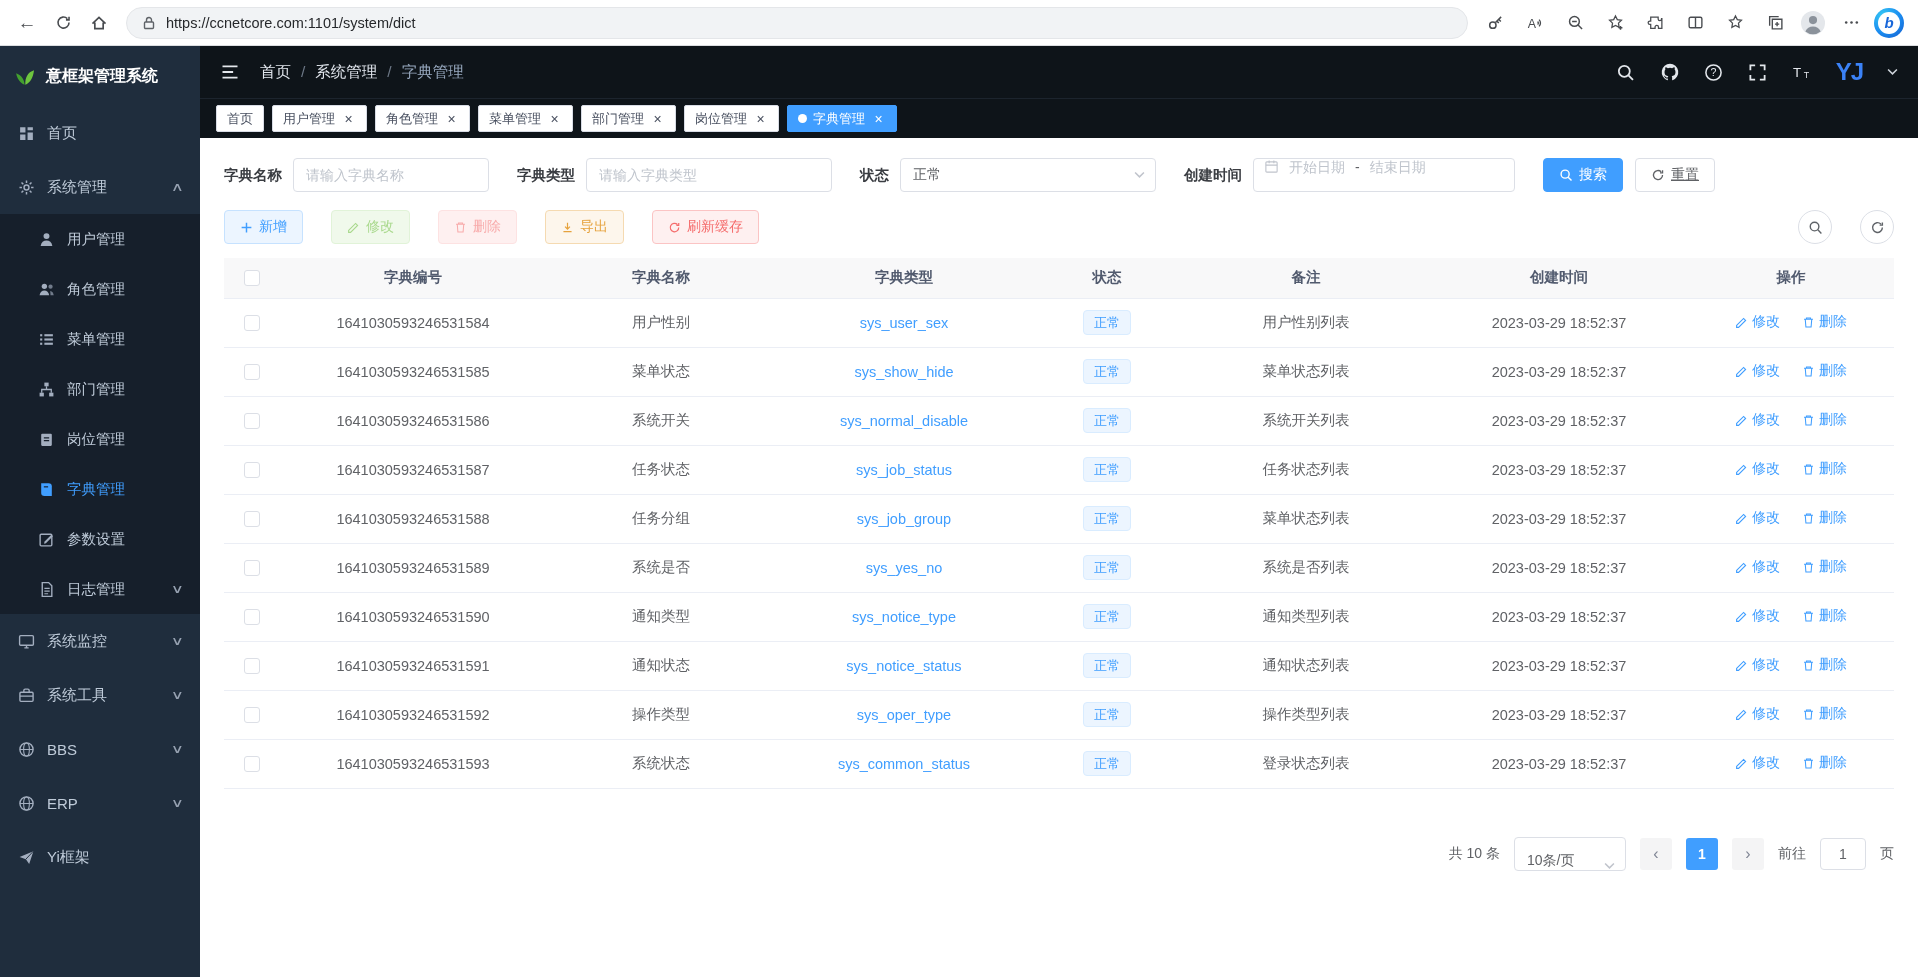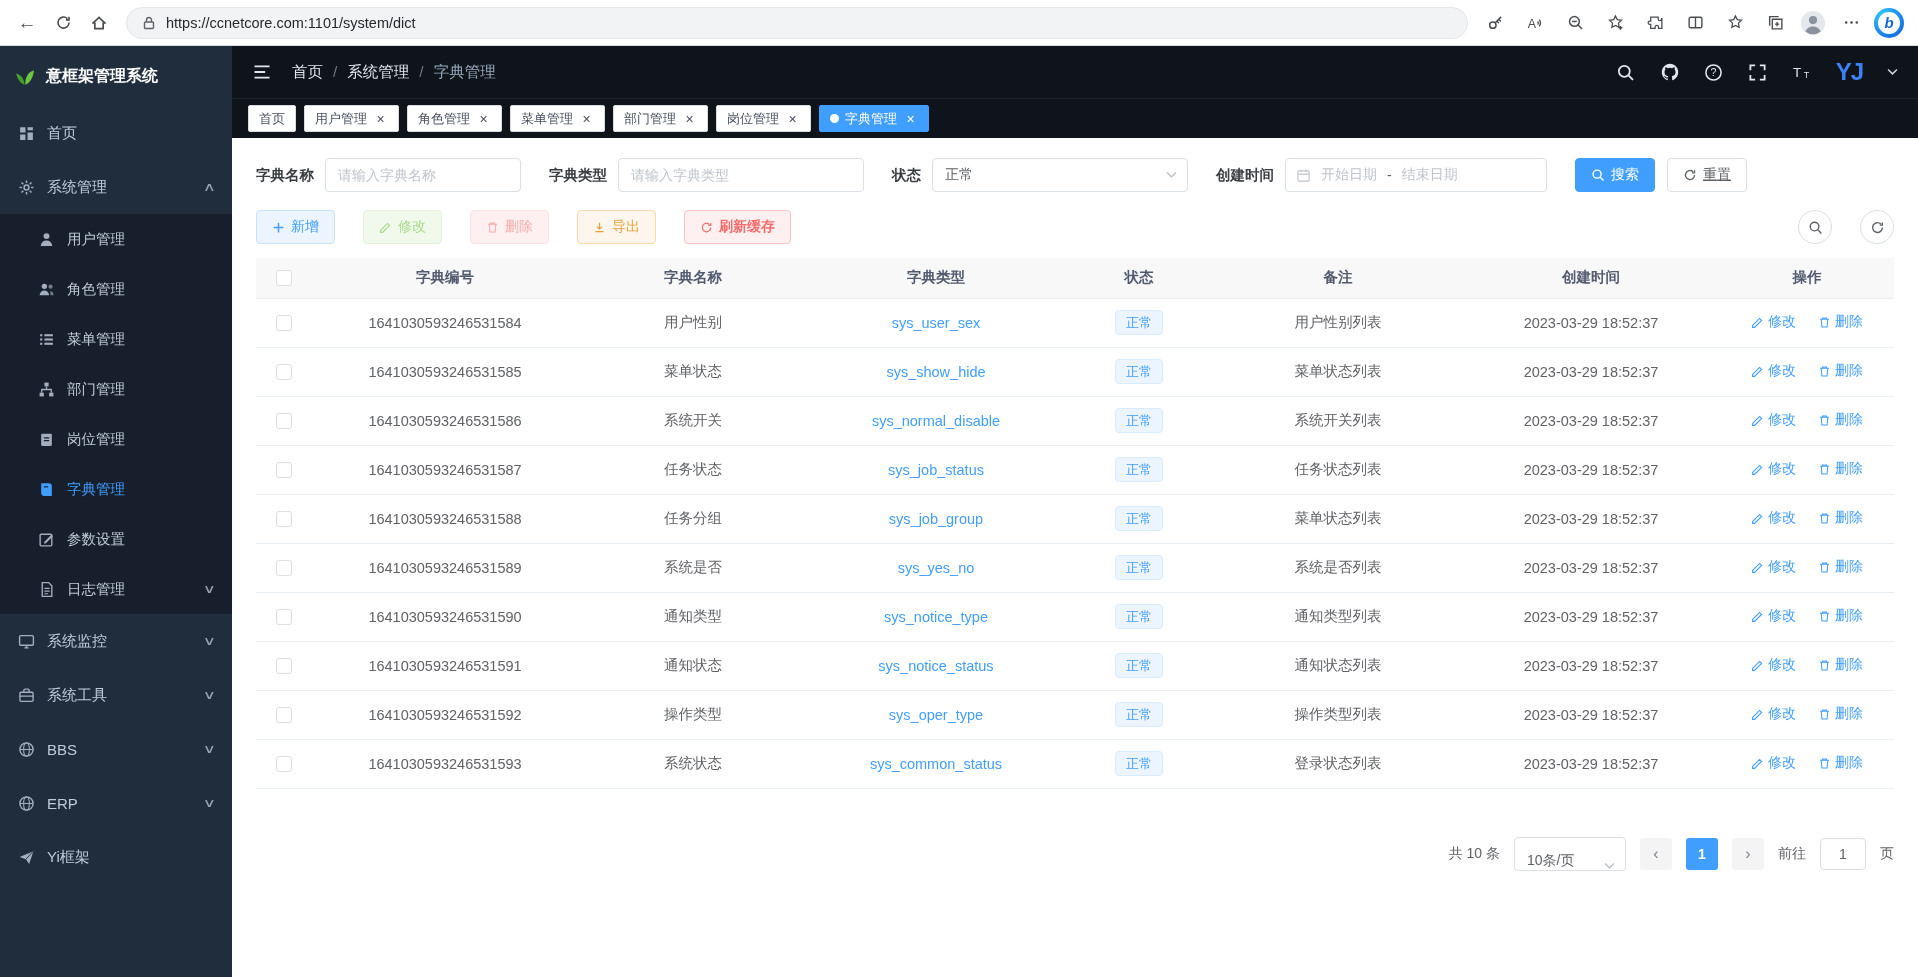--- a/index.html
+++ b/index.html
@@ -25,21 +25,21 @@
           background:radial-gradient(circle at 30% 25%, #35c7f4, #1b8cf0 55%, #1456c8);
           display:flex; align-items:center; justify-content:center; cursor:pointer; }
   .bing-inner { width:22px; height:22px; border-radius:50%; background:#fff; display:flex;
                 align-items:center; justify-content:center; color:#1766d9; font-weight:700;
                 font-size:15px; font-style:italic; }
 
   
   .app { flex:1; display:flex; min-height:0; }
 
   
-  .sidebar { width:232px; flex:0 0 auto; background:#1f2d3d; color:#bfcbd9; overflow:hidden;text-align:right; }
+  .sidebar { width:200px; flex:0 0 auto; background:#1f2d3d; color:#bfcbd9; overflow:hidden;text-align:right; }
   .logo { height:60px; display:flex; align-items:center; gap:10px; padding:0 14px; cursor:pointer; }
   .logo-title { color:#fff; font-weight:700; font-size:16px; white-space:nowrap; }
   .menu-item { height:54px; display:flex; align-items:center; gap:12px; padding:0 18px;
                font-size:15px; cursor:pointer; white-space:nowrap; }
   .submenu { background:#161f2b; }
   .submenu .menu-item { height:50px; padding-left:38px; font-size:14.5px; }
   .menu-item .arrow { margin-left:auto; font-size:12px; color:#96a1b1; transform:scaleX(1.5); }
   .menu-item.active { color:#409eff; }
   .menu-item.active .mi { color:#409eff; }
   .mi { width:17px; height:17px; color:#a3aebf; flex:0 0 auto; }
@@ -75,34 +75,34 @@
   .filter-row { display:flex; align-items:center; }
   .f-item { display:flex; align-items:center; margin-right:28px; }
   .f-label { font-size:14.5px; font-weight:700; color:#3a3d42; margin-right:11px; white-space:nowrap; }
   .inp { height:34px; border:1px solid #dcdfe6; border-radius:4px; padding:12px 12px; font-size:14px;
          color:#606266; outline:none; font-family:inherit; background:#fff; }
   .inp::placeholder { color:#bfc4cc; }
   .sel { height:34px; border:1px solid #dcdfe6; border-radius:4px; background:#fff; display:flex;
          align-items:center; padding:0 10px 0 12px; font-size:14px; color:#606266; cursor:pointer; }
   .sel .caret { margin-left:auto; }
   .date-range { height:34px; width:262px; border:1px solid #dcdfe6; border-radius:4px; background:#fff;
-                display:flex; align-items:center; padding:8px 10px; gap:10px; font-size:14px; cursor:pointer; }
+                display:flex; align-items:flex-start; padding:0 10px; gap:10px; font-size:14px; cursor:pointer; }
   .ph { color:#bfc4cc; }
   .range-sep { color:#606266; }
 
   .btn { height:34px; border-radius:4px; display:inline-flex; align-items:center; gap:6px;
          padding:0 15px; font-size:14px; cursor:pointer; border:1px solid transparent;
          white-space:nowrap; font-family:inherit; }
   .btn-primary { background:#409eff; border-color:#409eff; color:#fff; }
   .btn-default { background:#fff; border-color:#dcdfe6; color:#606266;text-decoration:underline; }
   .btn-plain-primary { background:#ecf5ff; border-color:#c6e2ff; color:#409eff; }
   .btn-plain-success { background:#f0f9eb; border-color:#e1f3d8; color:#a9d98d; cursor:not-allowed; }
   .btn-plain-danger-dis { background:#fef0f0; border-color:#fde2e2; color:#f8abab; cursor:not-allowed; }
   .btn-plain-warning { background:#fdf6ec; border-color:#f5dab1; color:#e6a23c; }
-  .btn-plain-danger { background:#fef0f0; border-color:#fbc4c4; color:#f56c6c;font-weight:bold; }
+  .btn-plain-danger { background:#fef0f0; border-color:#fbc4c4; color:#f56c6c; }
 
   .toolbar { display:flex; align-items:center; gap:28px; margin-top:18px; }
   .toolbar .spacer { flex:1; }
   .mini-circle { width:34px; height:34px; border:1px solid #dcdfe6; border-radius:50%; background:#fff;
                  display:flex; align-items:center; justify-content:center; color:#5f6368; cursor:pointer; }
 
   table { width:100%; border-collapse:collapse; table-layout:fixed; margin-top:14px; }
   thead th { background:#f8f8f9; color:#515a6e; font-weight:700; font-size:14.5px; height:40px;
              border-bottom:1px solid #ebeef5; text-align:center; }
   tbody td { height:49px; text-align:center; font-size:14.5px; color:#606266;

